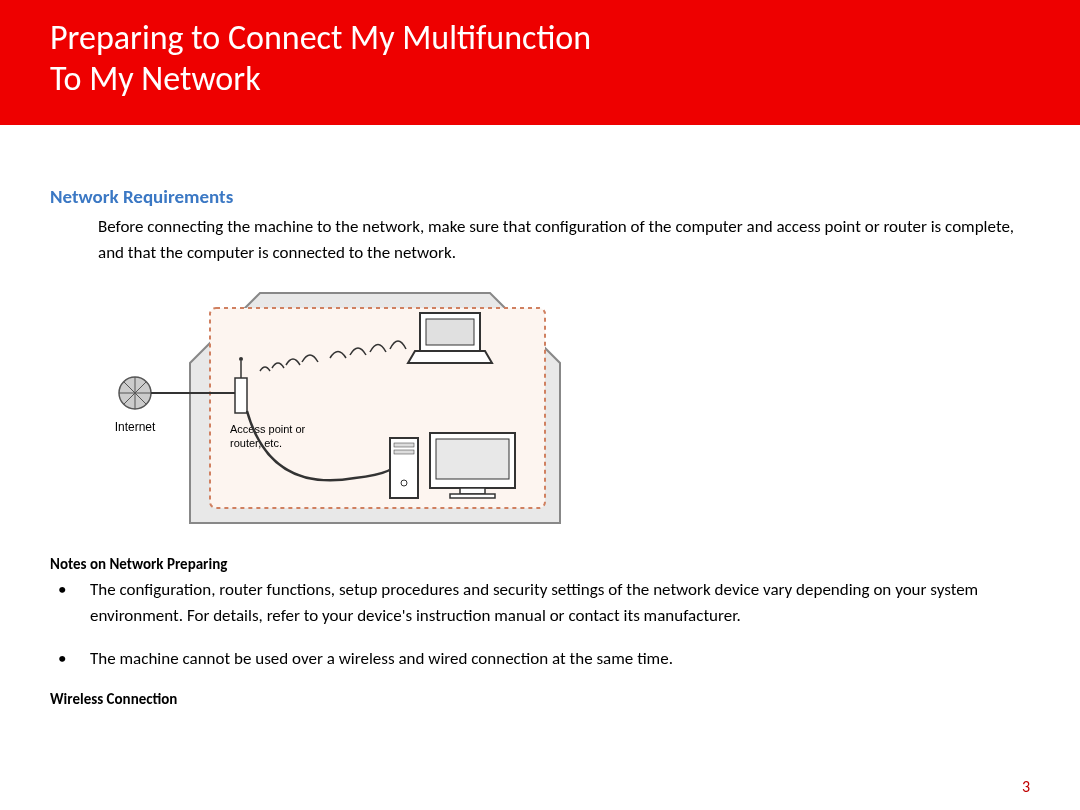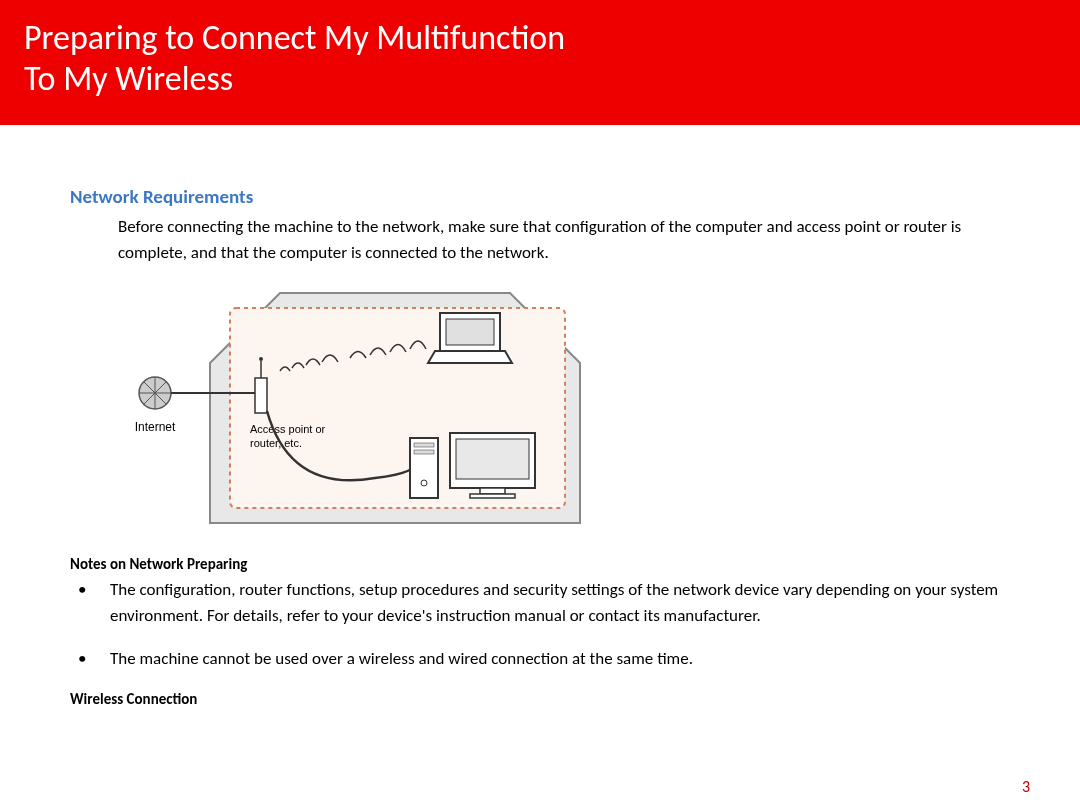--- a/index.html
+++ b/index.html
@@ -8,21 +8,21 @@
     height: 810px;
     font-family: Calibri, "Segoe UI", Arial, sans-serif;
     background: #fff;
     color: #000;
     position: relative;
     overflow: hidden;
   }
   .header {
     background: #ee0000;
     height: 125px;
-    padding: 18px 50px 0 24px;
+    padding: 18px 50px 0 50px;
     position: relative;
   }
   .title {
     color: #fff;
     font-size: 34px;
     font-weight: 400;
     line-height: 1.2;
   }
   .nav-buttons {
     position: absolute;
@@ -39,21 +39,21 @@
     display: flex;
     align-items: center;
     justify-content: center;
     color: #2a5db0;
     font-size: 18px;
     text-decoration: underline;
     cursor: pointer;
     font-family: inherit;
   }
   .content {
-    padding: 60px 50px 20px 70px;
+    padding: 60px 50px 20px 50px;
   }
   .section-heading {
     color: #3b78c4;
     font-size: 19px;
     font-weight: bold;
     margin-bottom: 6px;
   }
   .body-text {
     font-size: 17px;
     line-height: 1.5;
@@ -96,21 +96,21 @@
     color: #c00000;
     font-size: 16px;
   }
 </style>
 </head>
 <body>
 
 <div class="header">
   <div class="title">
     <span>Preparing to Connect My Multifunction</span><br>
-    <span>To My Wireless</span>
+    <span>To My Network</span>
   </div>
 </div>
 
 <div class="content">
 
   <div class="section-heading">Network Requirements</div>
 
   <div class="body-text">Before connecting the machine to the network, make sure that configuration of the computer and access point or router is complete, and that the computer is connected to the network.</div>
 
   <div class="diagram">

